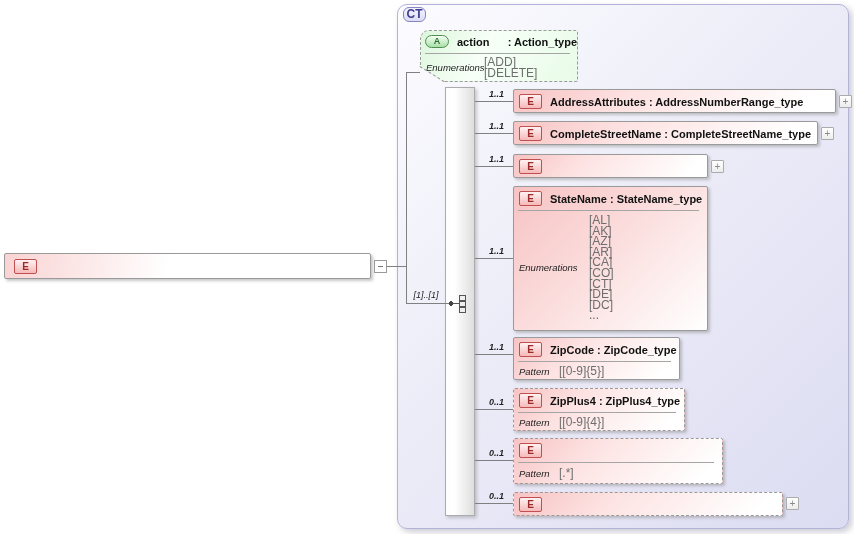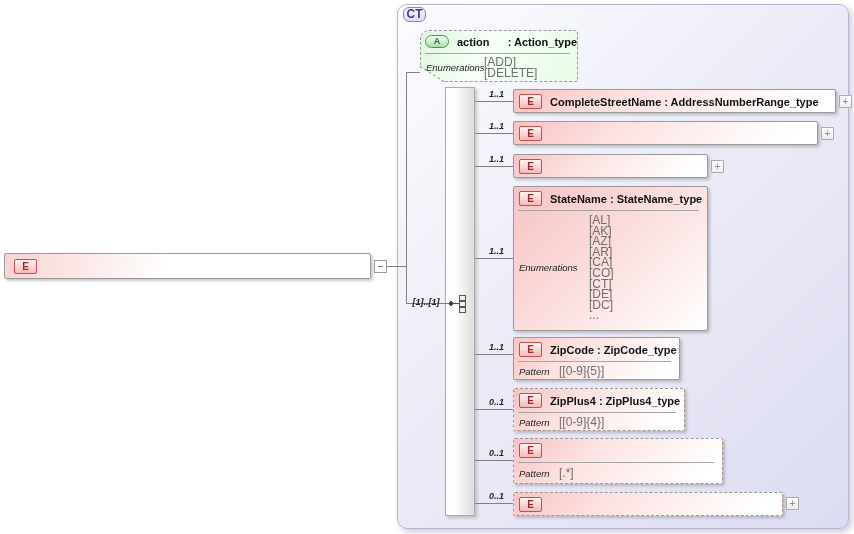--- a/index.html
+++ b/index.html
@@ -20,21 +20,21 @@
 
   
   svg.wires { position:absolute; left:0; top:0; z-index:2; pointer-events:none; }
 
   
   .seq-bar { position:absolute; left:445px; top:87px; width:30px; height:429px;
     border:1px solid #ababab; background:linear-gradient(90deg,#fdfdfd,#ffffff 30%,#dedede 100%);
     box-shadow:2px 2px 3px rgba(130,130,130,0.4); z-index:1; }
   .seq-icon { position:absolute; left:446px; top:294px; z-index:3; }
   .seq-card { position:absolute; left:405px; top:290px; width:42px; text-align:center;
-    font-size:9px; font-style:italic; font-weight:bold; color:#222; z-index:3;margin-top:7px; }
+    font-size:9px; font-style:italic; font-weight:normal; color:#222; z-index:3; }
 
   
   .ebox { position:absolute; border:1px solid #9a9a9a; border-radius:2px;
     background:linear-gradient(135deg,#f7c3c3 0%,#fde2e2 35%,#ffffff 90%);
     box-shadow:2px 2px 3px rgba(130,130,130,0.45); z-index:3; }
   .ebox.optional { border-style:dashed; }
   .ebox-header { display:flex; align-items:center; height:23px; padding-left:5px;
     font-size:11px; font-weight:bold; color:#111; white-space:nowrap; }
   .eicon { width:23px; height:15px; margin-right:8px; flex:0 0 auto;
     border:1px solid #c05050; border-radius:2px;
@@ -144,28 +144,29 @@
   <div class="card-label" style="left:462px; top:154px;">1..1</div>
   <div class="card-label" style="left:462px; top:246px;">1..1</div>
   <div class="card-label" style="left:462px; top:342px;">1..1</div>
   <div class="card-label" style="left:462px; top:397px;">0..1</div>
   <div class="card-label" style="left:462px; top:448px;">0..1</div>
   <div class="card-label" style="left:462px; top:491px;">0..1</div>
 
   <div class="ebox" style="left:513px; top:89px; width:323px; height:24px;">
     <div class="ebox-header">
         <span class="eicon">E</span>
-        <span>CompleteStreetName : AddressNumberRange_type</span>
+        <span>AddressAttributes : AddressNumberRange_type</span>
       </div>
   </div>
   <div class="plusbtn" style="left:839px; top:95px;">+</div>
 
   <div class="ebox" style="left:513px; top:121px; width:305px; height:24px;">
     <div class="ebox-header">
         <span class="eicon">E</span>
+        <span>CompleteStreetName : CompleteStreetName_type</span>
       </div>
   </div>
   <div class="plusbtn" style="left:821px; top:127px;">+</div>
 
   <div class="ebox" style="left:513px; top:154px; width:195px; height:24px;">
     <div class="ebox-header">
         <span class="eicon">E</span>
       </div>
   </div>
   <div class="plusbtn" style="left:711px; top:160px;">+</div>

